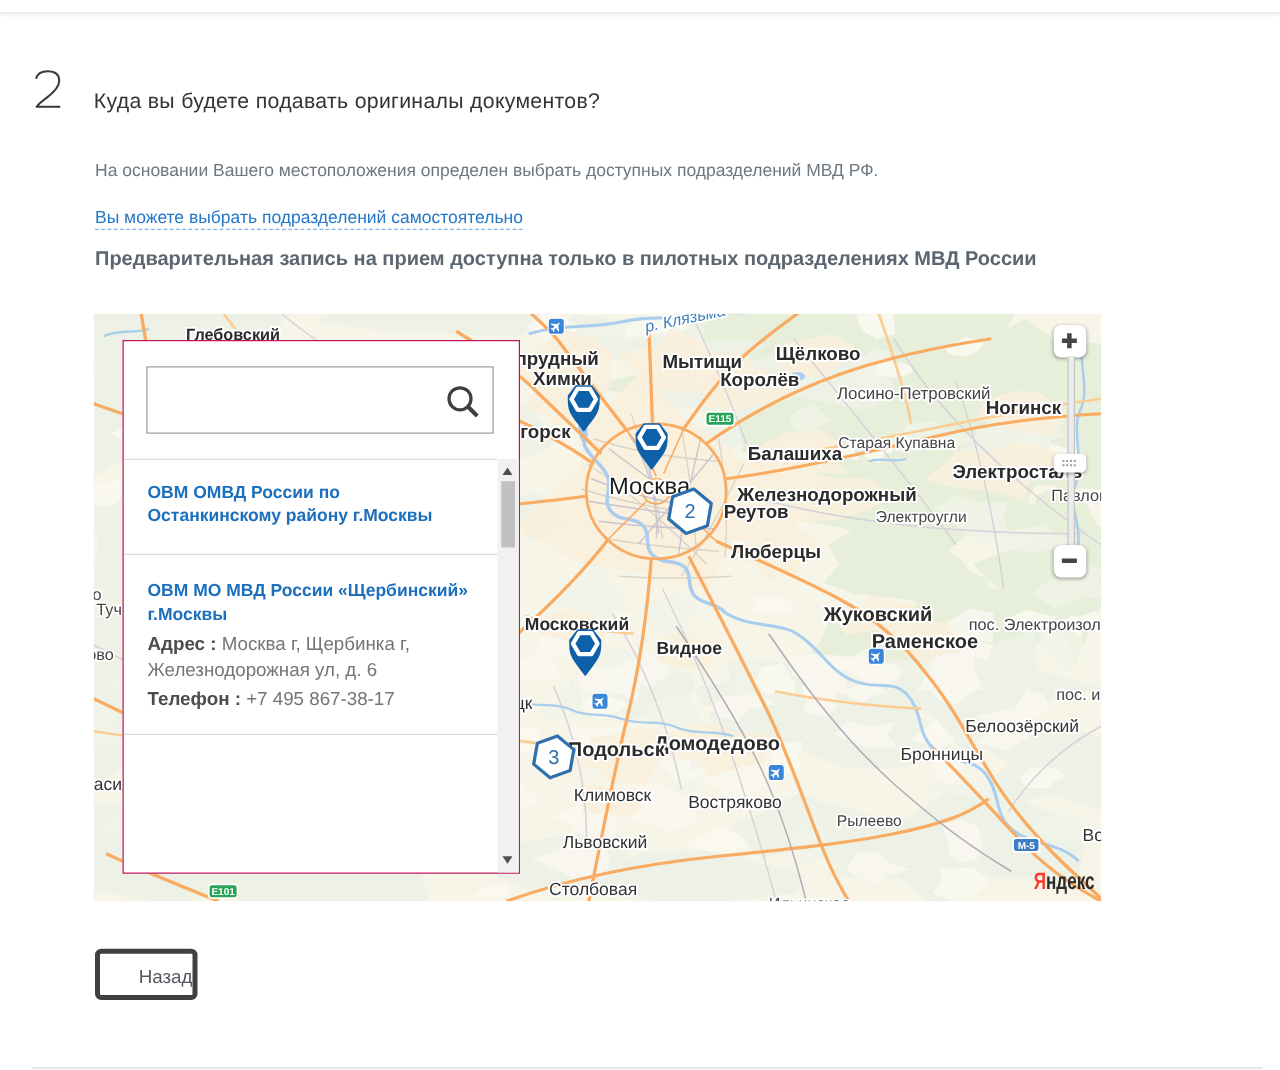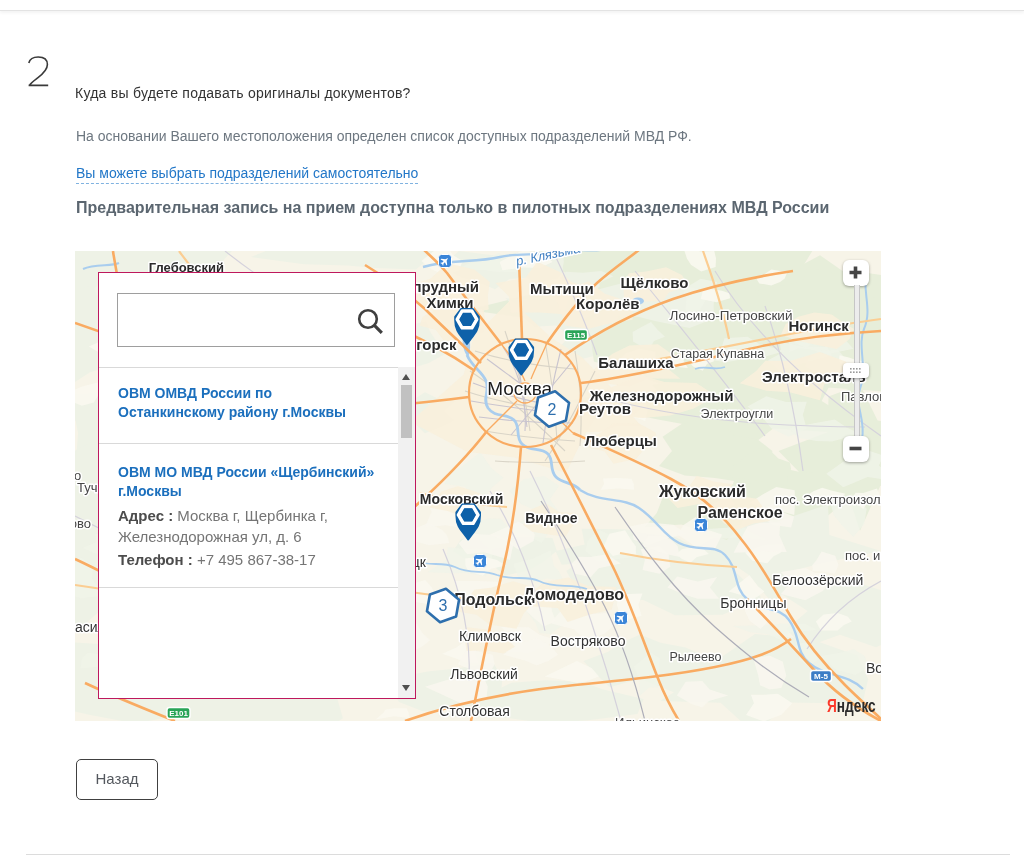--- a/index.html
+++ b/index.html
@@ -2,21 +2,21 @@
 <html lang="ru"><head>
 <meta charset="utf-8">
 <title>page</title>
 <style>
   html,body{margin:0;padding:0;}
   body{width:1024px;height:856px;position:relative;background:#fff;
        font-family:"Liberation Sans",sans-serif;overflow:hidden;}
   .hdr{position:absolute;left:0;top:0;width:1024px;height:10px;background:#fff;
        border-bottom:1px solid #e3e3e3;box-shadow:0 2px 3px rgba(0,0,0,.05);}
   .step2{position:absolute;left:0;top:0;}
-  h1.q{position:absolute;left:75px;top:80px;margin:0;font-size:14px;font-weight:400;
+  h1.q{position:absolute;left:75px;top:68px;margin:0;font-size:17px;font-weight:400;
        color:#333;letter-spacing:.25px;line-height:26px;}
   .p1{position:absolute;left:76px;top:128px;margin:0;font-size:14px;color:#6d7780;}
   .lnk{position:absolute;left:76px;top:165px;margin:0;font-size:14px;}
   .lnk a{color:#2277c8;text-decoration:none;border-bottom:1px dashed #7fb2e0;padding-bottom:2px;}
   .pbold{position:absolute;left:76px;top:199px;margin:0;font-size:16px;font-weight:bold;color:#5b6670;}
   #map{position:absolute;left:75px;top:251px;width:806px;height:470px;overflow:hidden;background:#f7f3e6;}
   #map svg.base{position:absolute;left:0;top:0;}
   
   .panel{position:absolute;left:23px;top:21px;width:316px;height:425px;background:#fff;
          border:1px solid #be185d;}
@@ -41,32 +41,32 @@
   .ztrack{position:absolute;left:779px;top:34px;width:4px;height:152px;
           border-left:1px solid #c6c6c6;border-right:1px solid #c6c6c6;background:#ececec;}
   .zhandle{position:absolute;left:768px;top:112px;width:26px;height:15px;background:#fff;border-radius:4px;
         box-shadow:0 1px 3px rgba(0,0,0,.35);}
   .copy{position:absolute;left:548px;top:446px;font-size:12px;color:#222;white-space:nowrap;letter-spacing:0.2px;text-shadow:0 0 2px #fff,0 0 2px #fff,0 0 3px #fff;margin-top:32px;}
   .copy a{color:#222;text-decoration:underline;}
   .ylogo{position:absolute;left:752px;top:444px;font-size:19px;font-weight:bold;color:#2b2b2b;white-space:nowrap;transform:scaleX(0.72);transform-origin:left top;}
   .ylogo .ya{color:#fb3a2c;}
   
   .back{position:absolute;left:76px;top:759px;width:82px;height:41px;background:#fff;
-        border:1px solid #404040;border-radius:5px;font-size:15px;color:#54585e;
-        text-align:center;line-height:38px;box-sizing:border-box;}
+        border:4px solid #404040;border-radius:5px;font-size:15px;color:#54585e;
+        text-align:right;line-height:38px;box-sizing:border-box;}
   .footline{position:absolute;left:26px;top:854px;width:984px;border-top:1px solid #dcdcdc;}
 </style>
 </head>
 <body>
 <div class="hdr"></div>
 <svg class="step2" width="60" height="100" viewBox="0 0 60 100">
   <path d="M 28.8 63 C 29.8 59 33.2 57 38.2 57 C 44.3 57 47.4 60 47.4 64.6 C 47.4 69.7 43.2 73.7 38 77.7 C 34.3 80.5 31.4 82.4 29.4 85.4 M 28.6 85.4 L 48.2 85.4" fill="none" stroke="#3a3a3a" stroke-width="1.6" stroke-linecap="butt"></path>
 </svg>
 <h1 class="q">Куда вы будете подавать оригиналы документов?</h1>
-<p class="p1">На основании Вашего местоположения определен список доступных подразделений МВД РФ.</p>
+<p class="p1">На основании Вашего местоположения определен выбрать доступных подразделений МВД РФ.</p>
 <p class="lnk"><a href="#">Вы можете выбрать подразделений самостоятельно</a></p>
 <p class="pbold">Предварительная запись на прием доступна только в пилотных подразделениях МВД России</p>
 
 <div id="map">
   <svg class="base" width="806" height="470" viewBox="0 0 806 470">
       <rect width="806" height="470" fill="#f7f4e8"></rect>
       <path d="M 140.5 18.0 L 196.4 44.3 L 134.2 60.9 L 60.0 49.2 L 0.2 52.5 L -39.2 37.1 L -76.4 18.0 L -70.9 -7.2 L 21.9 -4.0 L 60.0 -5.0 L 138.1 -27.1 L 157.6 -0.8 Z" fill="#eef2e6"></path>
       <path d="M 99.6 90.0 L 87.9 125.1 L 33.0 116.0 L 15.0 121.3 L -24.1 146.4 L -48.0 120.3 L -54.2 90.0 L -28.0 69.3 L -17.9 42.6 L 15.0 35.2 L 47.2 43.5 L 51.0 72.7 Z" fill="#eef2e6"></path>
       <path d="M 93.5 170.0 L 103.0 190.8 L 70.9 200.6 L 40.0 213.7 L 1.0 208.6 L 3.1 182.2 L 0.7 170.0 L -39.0 143.9 L 12.6 142.9 L 40.0 139.6 L 90.6 119.9 L 99.0 150.5 Z" fill="#eef2e6"></path>
       <path d="M 368.6 6.0 L 350.1 11.1 L 340.8 18.6 L 300.0 17.0 L 272.6 14.5 L 229.0 13.3 L 176.1 6.0 L 201.0 -4.2 L 244.3 -11.2 L 300.0 -6.0 L 346.5 -8.3 L 362.3 -0.4 Z" fill="#eef2e6"></path>

